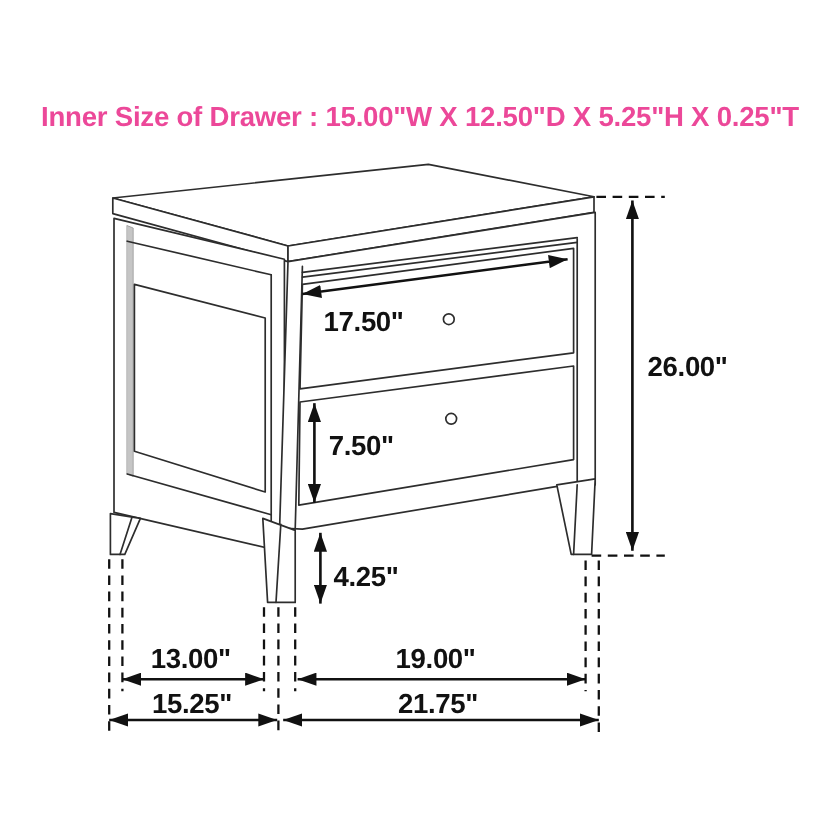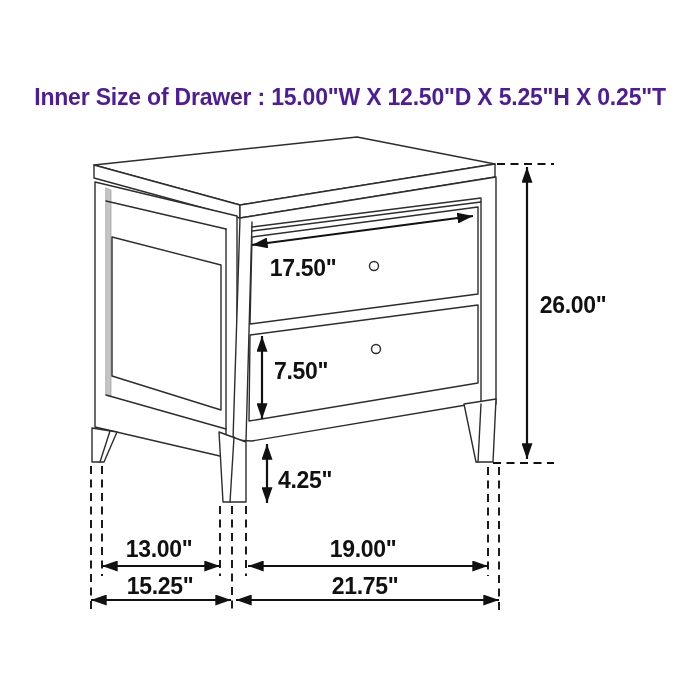--- a/index.html
+++ b/index.html
@@ -17,21 +17,21 @@
   }
   .title {
     position: absolute;
     top: 84px;
     left: 0;
     width: 700px;
     text-align: center;
     font-weight: bold;
     font-size: 23px;
     letter-spacing: -0.2px;
-    color: #4c1d95;
+    color: #ec4899;
     white-space: nowrap;
   }
   svg.diagram {
     position: absolute;
     top: 0;
     left: 0;
   }
   .art path, .art line, .art circle {
     fill: #ffffff;
     stroke: #2d2d2d;

